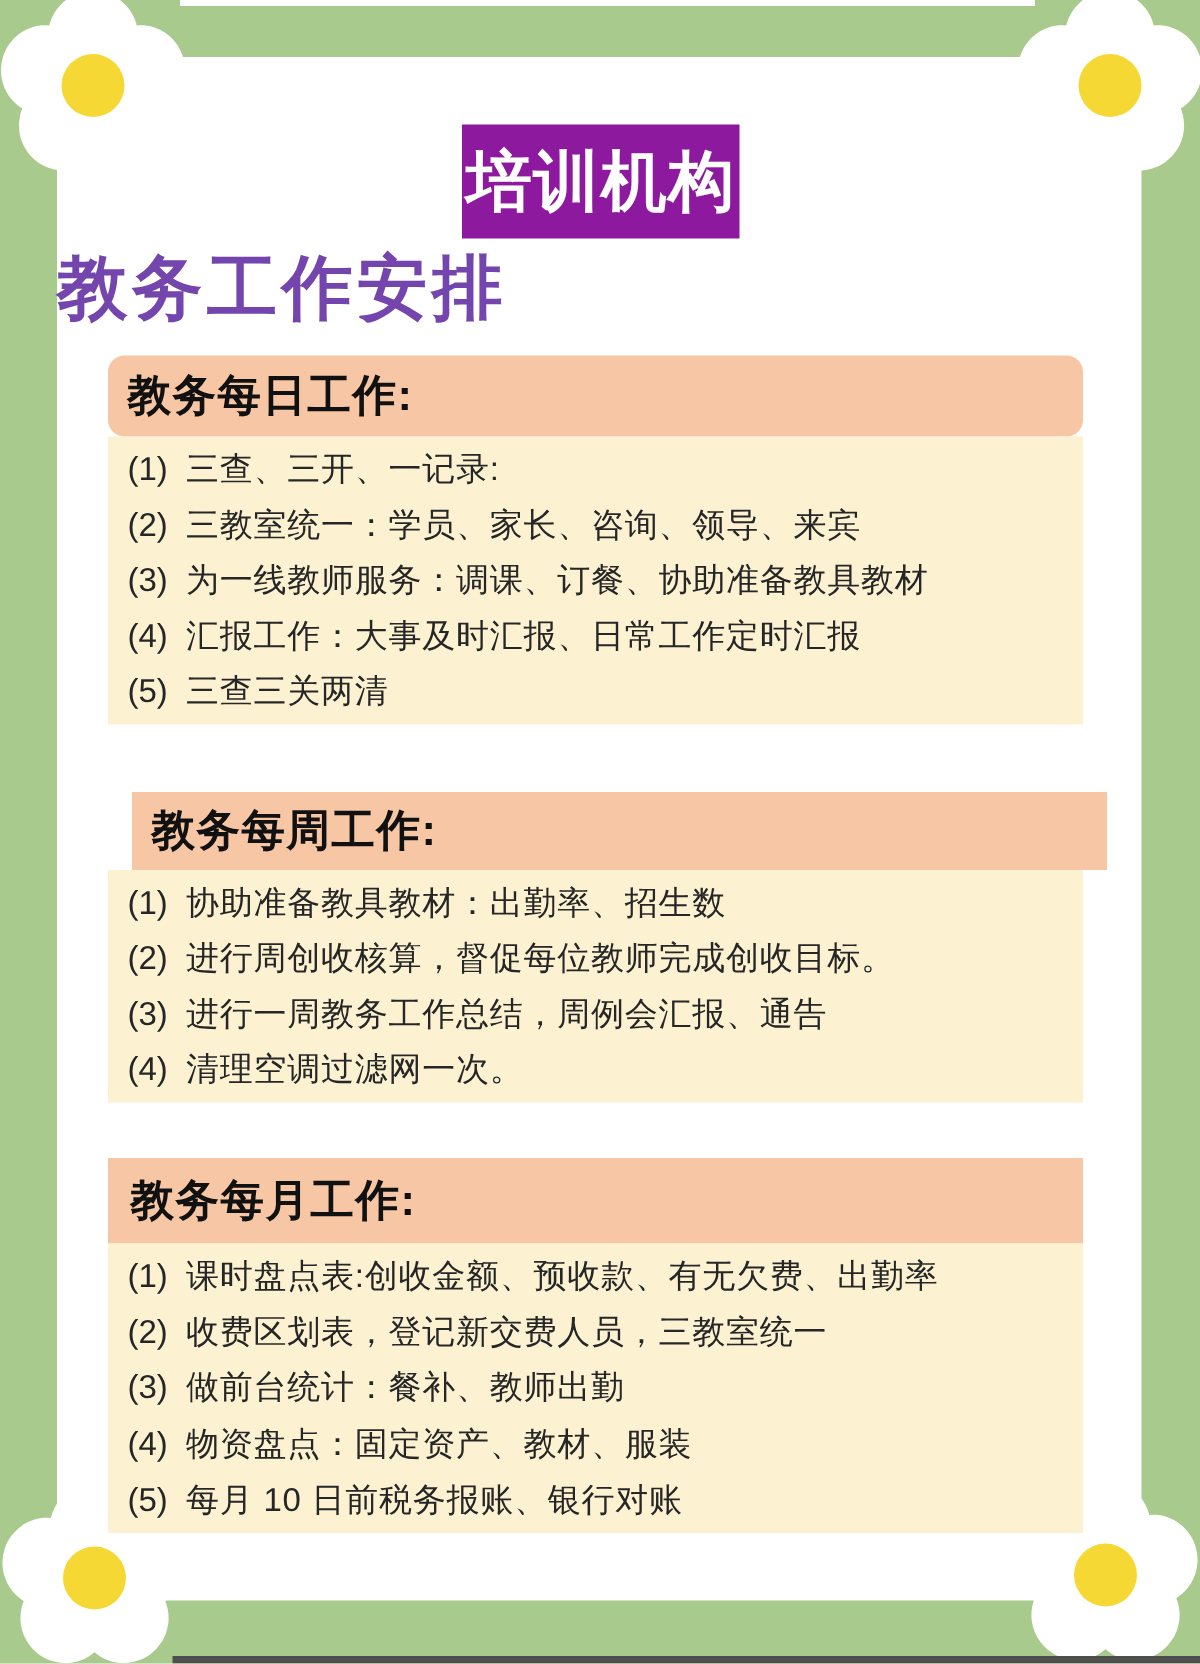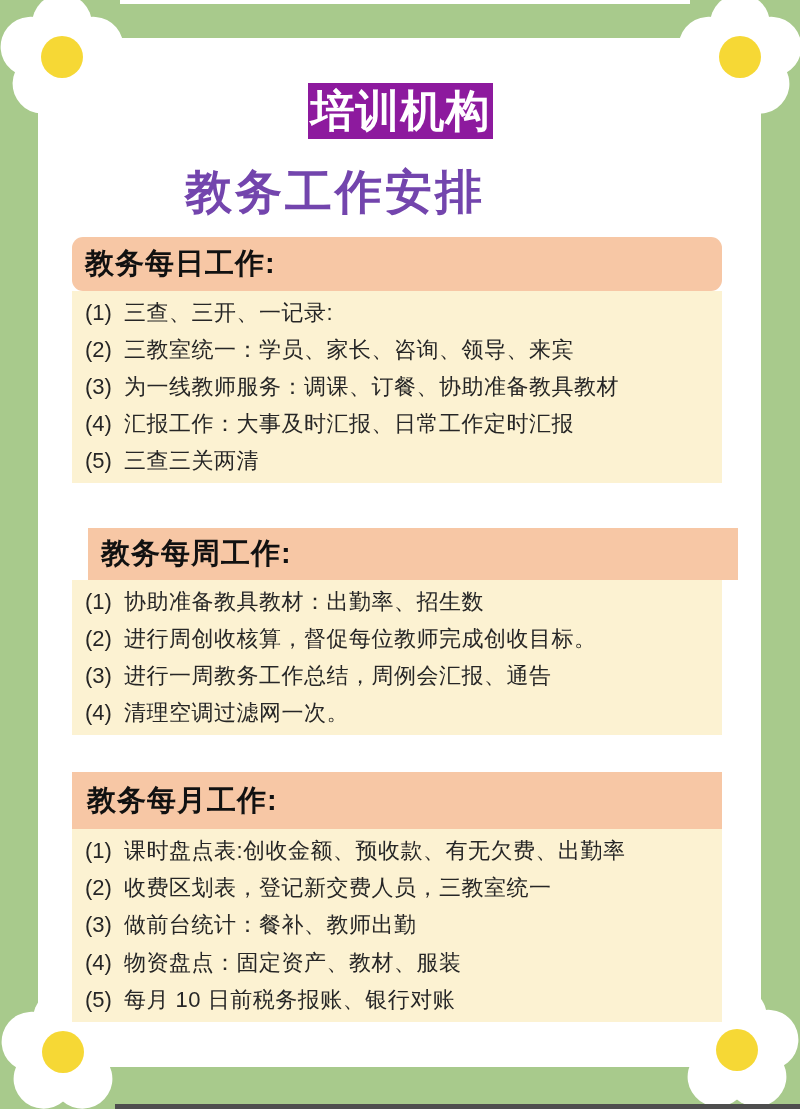--- a/index.html
+++ b/index.html
@@ -48,28 +48,28 @@
     position:absolute;left:41px;top:41px;width:42px;height:42px;
     background:var(--flower-yellow);border-radius:50%;
   }
   .flower.tl{left:0px;  top:-5px;}
   .flower.tr{left:678px;top:-5px;}
   .flower.bl{left:1px;  top:990px;}
   .flower.br{left:675px;top:988px;}
 
   
   .title-badge{
-    position:absolute;left:308px;top:83px;width:185px;height:56px;
+    position:absolute;left:308px;top:83px;width:185px;height:76px;
     background:var(--badge-purple);
     display:flex;align-items:center;justify-content:center;
     color:#ffffff;font-size:44px;font-weight:bold;letter-spacing:1px;
   }
   .subtitle{
     position:absolute;left:38px;top:164px;width:594px;height:56px;
-    display:flex;align-items:center;justify-content:center;
+    display:flex;align-items:center;
     color:var(--subtitle-purple);font-size:47px;font-weight:bold;letter-spacing:3px;
   }
 
   
   .sec-header{
     position:absolute;left:72px;width:650px;
     background:var(--header-salmon);
     display:flex;align-items:center;
     padding-left:13px;
     color:var(--heading-black);font-size:29px;font-weight:bold;letter-spacing:1px;

